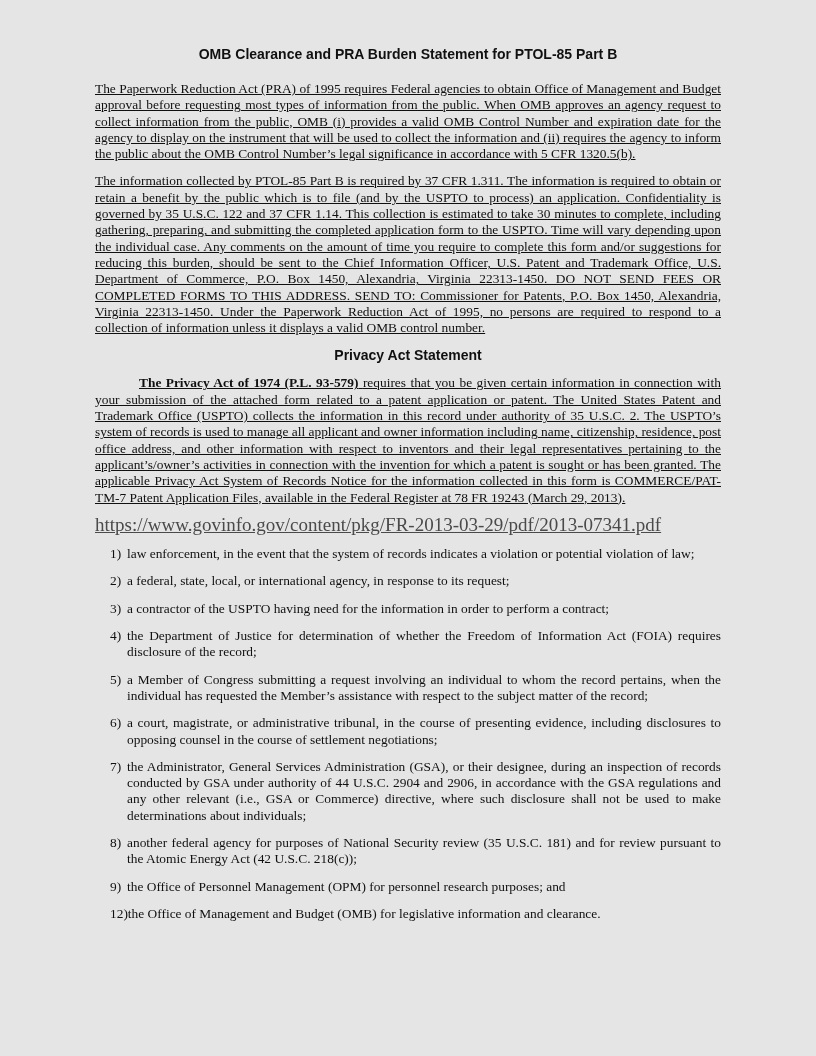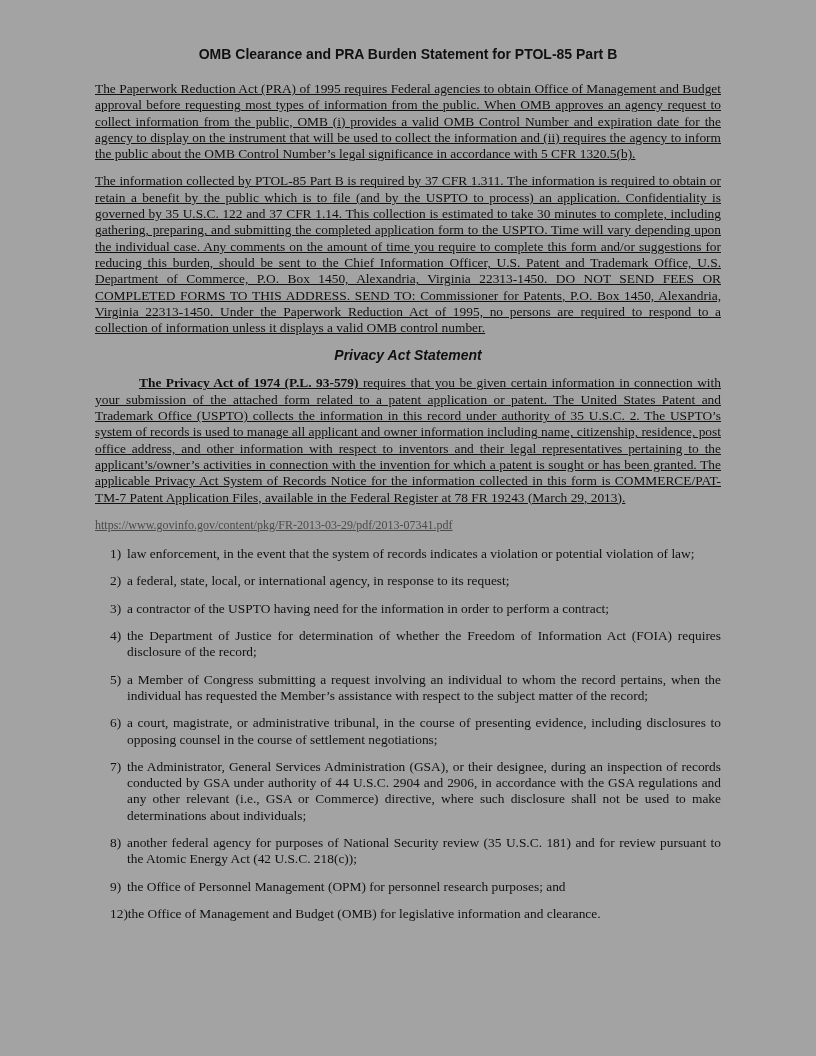--- a/index.html
+++ b/index.html
@@ -5,21 +5,21 @@
   html, body {
     margin: 0;
     padding: 0;
     background: #ffffff;
   }
   .page {
     position: relative;
     width: 816px;
     height: 1056px;
     margin: 0 auto;
-    background: #a3a3a3;
+    background: #e5e5e5;
     box-sizing: border-box;
     padding: 38px 95px 0 95px;
     font-family: "Liberation Serif", serif;
     font-size: 13.4px;
     line-height: 16.3px;
     color: #101010;
   }
   .doc-title {
     font-family: "Liberation Sans", sans-serif;
     font-weight: bold;
@@ -28,36 +28,35 @@
     margin: 8px 0 18px 0;
     line-height: 17px;
   }
   .section-heading {
     font-family: "Liberation Sans", sans-serif;
     font-weight: bold;
     font-size: 14px;
     text-align: center;
     margin: 6px 0 11px 0;
     line-height: 17px;
-    font-style: italic;
   }
   p.body-para {
     text-align: justify;
     margin: 0 0 11px 0;
     text-decoration: underline;
   }
   .bold-lead {
     font-weight: bold;
     margin-left: 44px;
   }
   .doc-link {
     display: inline-block;
     color: #4a4a4a;
     text-decoration: underline;
-    font-size: 12px;
+    font-size: 19px;
     margin: 0 0 13px 0;
     cursor: pointer;
     word-break: break-all;
   }
   .routine-intro {
     text-align: left;
     margin: 0 0 13px 0;
   }
   .routine-list {
     margin: 0 0 2px 0;

